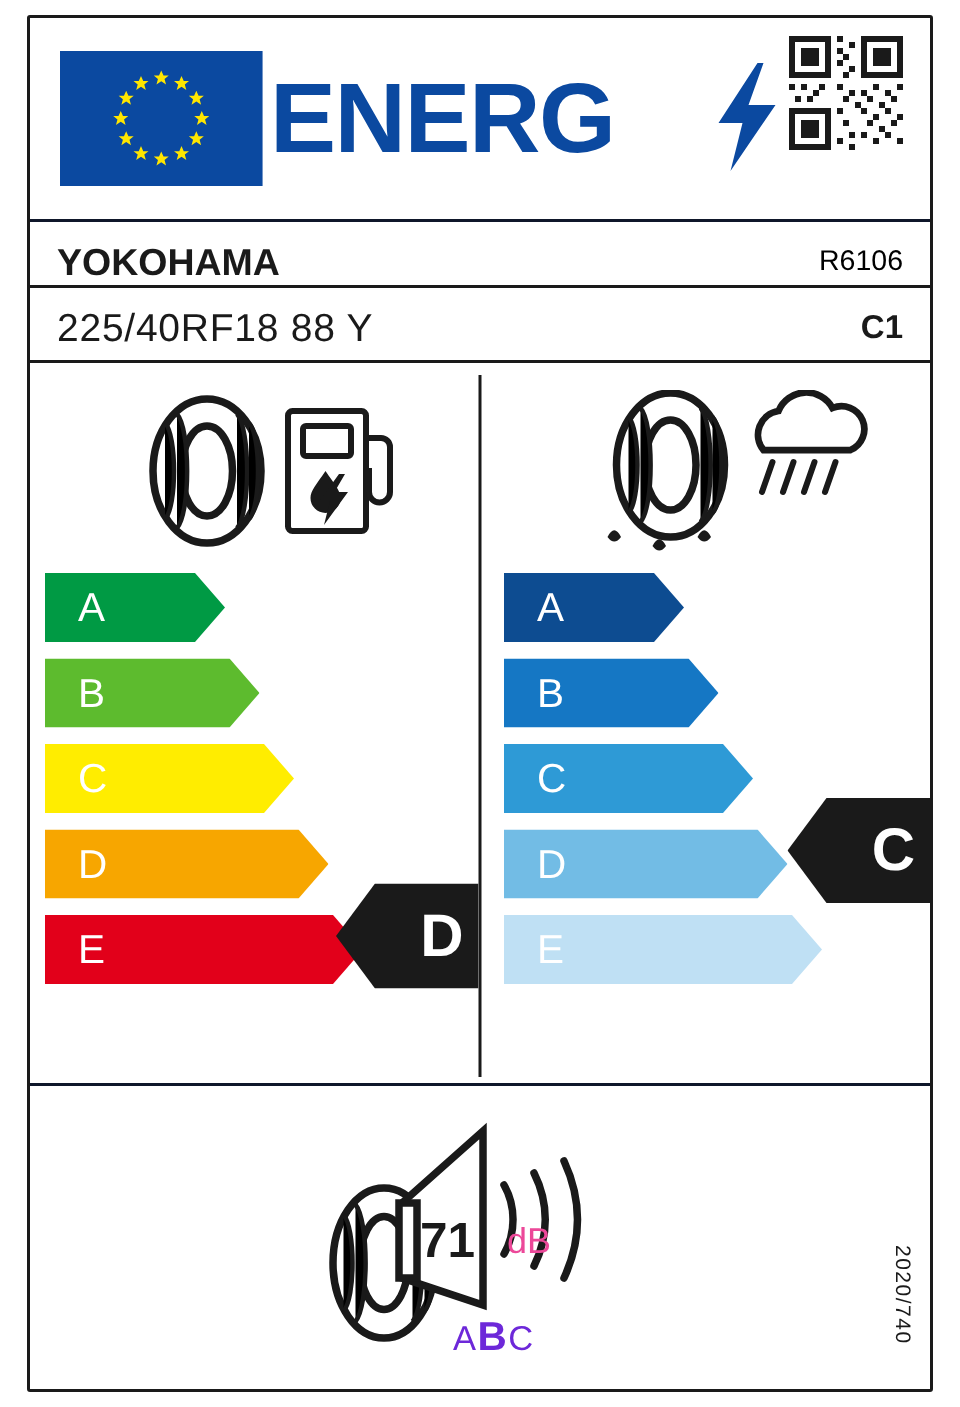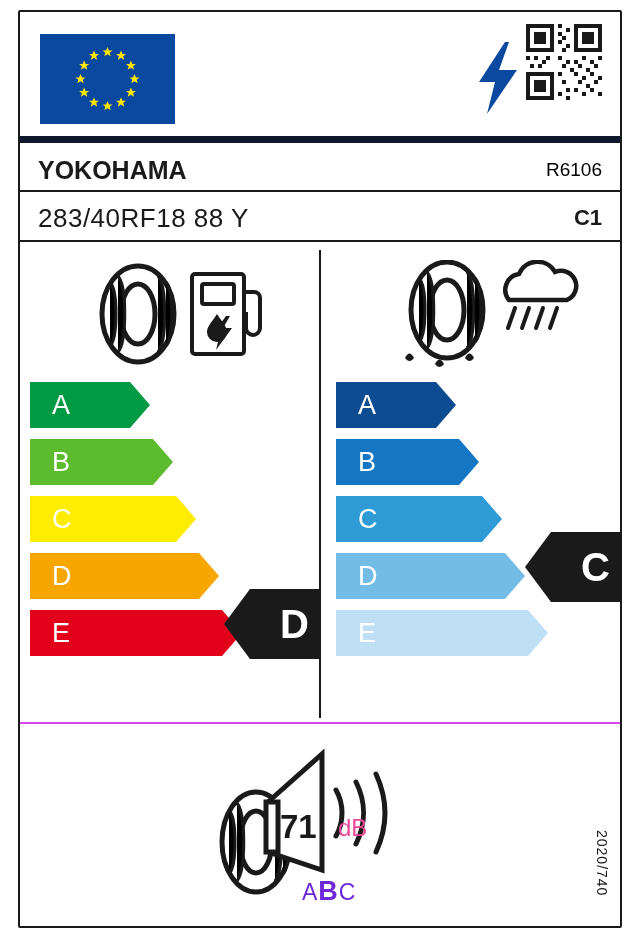--- a/index.html
+++ b/index.html
@@ -47,22 +47,22 @@
   }
   .qr {
     position: absolute;
     right: 18px; top: 12px;
     width: 76px; height: 76px;
   }
 
   
   .brand-row {
     position: absolute;
-    left: 0; top: 124px; width: 100%; height: 56px;
-    border-top: 7px solid #0f172a;
+    left: 0; top: 134px; width: 100%; height: 56px;
+    border-top: 2px solid #0f172a;
     padding-left: 11px;
   }
   .brand-name {
     position: absolute;
     left: 18px; top: 13px;
     font-size: 25px;
     font-weight: bold;
     color: #1a1a1a;
     letter-spacing: 0px;
   }
@@ -149,21 +149,21 @@
     padding-right: 10px;
     color: #ffffff;
     font-size: 40px;
     font-weight: bold;
   }
 
   
   .noise {
     position: absolute;
     left: 0; top: 710px; width: 100%; height: 192px;
-    border-top: 2px solid #d946ef;
+    border-top: 2px solid #0f172a;
   }
   .noise-inner {
     position: absolute;
     left: 190px; top: 22px;
     width: 250px; height: 165px;
   }
   .db-value {
     position: absolute;
     left: 70px; top: 62px;
     font-size: 33px;
@@ -241,20 +241,21 @@
                 <polygon points="0,-5 1.5,-1.6 5,-1.6 2.2,0.7 3.2,4.3 0,2.2 -3.2,4.3 -2.2,0.7 -5,-1.6 -1.5,-1.6"></polygon>
               </g>
             <g transform="rotate(330) translate(0,-27) rotate(-330)">
                 <polygon points="0,-5 1.5,-1.6 5,-1.6 2.2,0.7 3.2,4.3 0,2.2 -3.2,4.3 -2.2,0.7 -5,-1.6 -1.5,-1.6"></polygon>
               </g>
           </g>
         </g>
       </svg>
     </div>
 
+    <div class="energy-word">ENERG</div>
 
     <div class="bolt">
       <svg width="44" height="72" viewBox="0 0 44 72">
         <polygon points="30,0 4,40 20,40 12,72 42,28 24,28 34,0" fill="#0b49a0"></polygon>
       </svg>
     </div>
 
     <div class="qr">
       <svg width="76" height="76" viewBox="0 0 19 19" shape-rendering="crispEdges">
         <rect width="19" height="19" fill="#ffffff"></rect>
@@ -318,21 +319,21 @@
       </svg>
     </div>
   </div>
 
   <div class="brand-row">
     <div class="brand-name">YOKOHAMA</div>
     <div class="brand-code">R6106</div>
   </div>
 
   <div class="size-row">
-    <div class="size-text">283/40RF18 88 Y</div>
+    <div class="size-text">225/40RF18 88 Y</div>
     <div class="class-text">C1</div>
   </div>
 
   <div class="grades">
     <div class="divider-v"></div>
 
     <div class="pict-fuel">
       <svg width="180" height="108" viewBox="0 0 180 108">
 
         <g transform="translate(8,4)">

